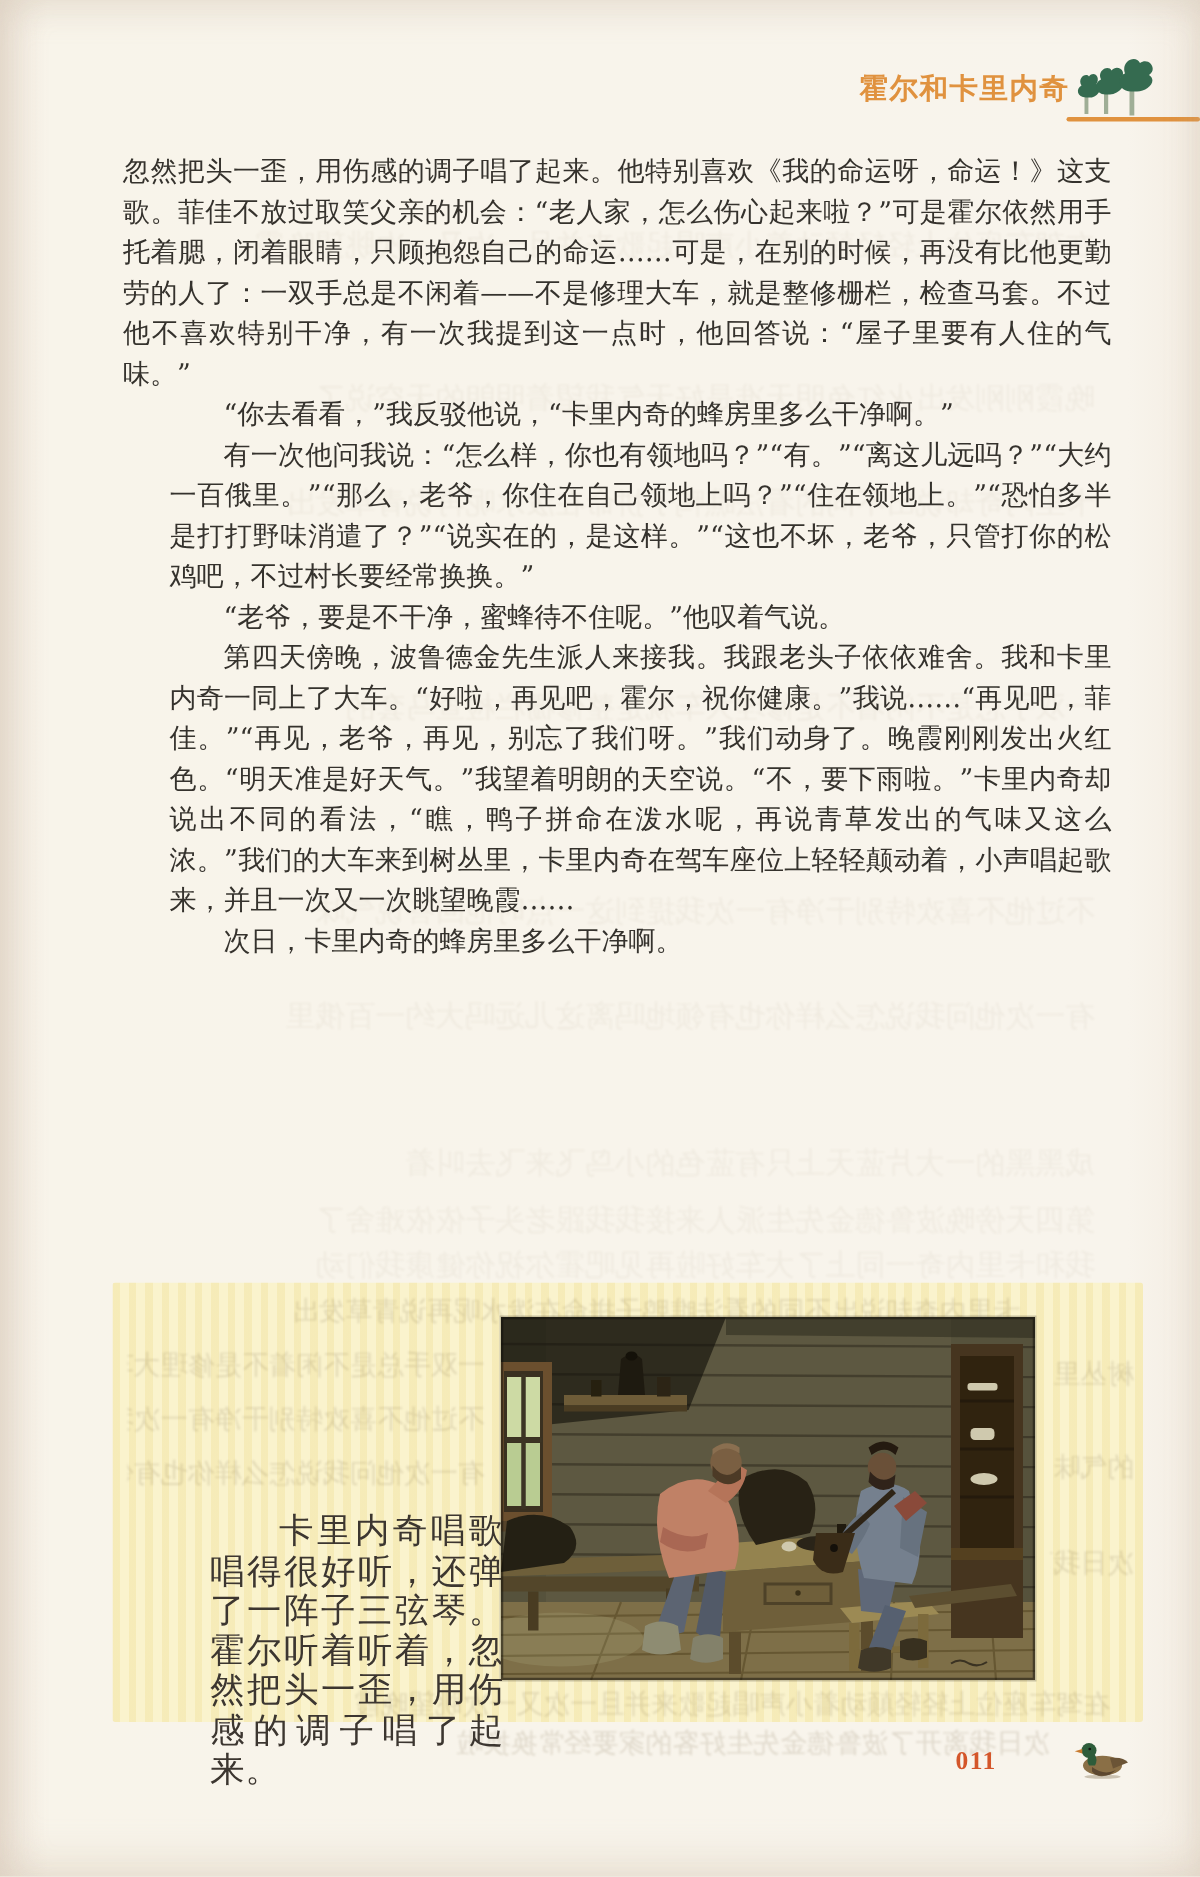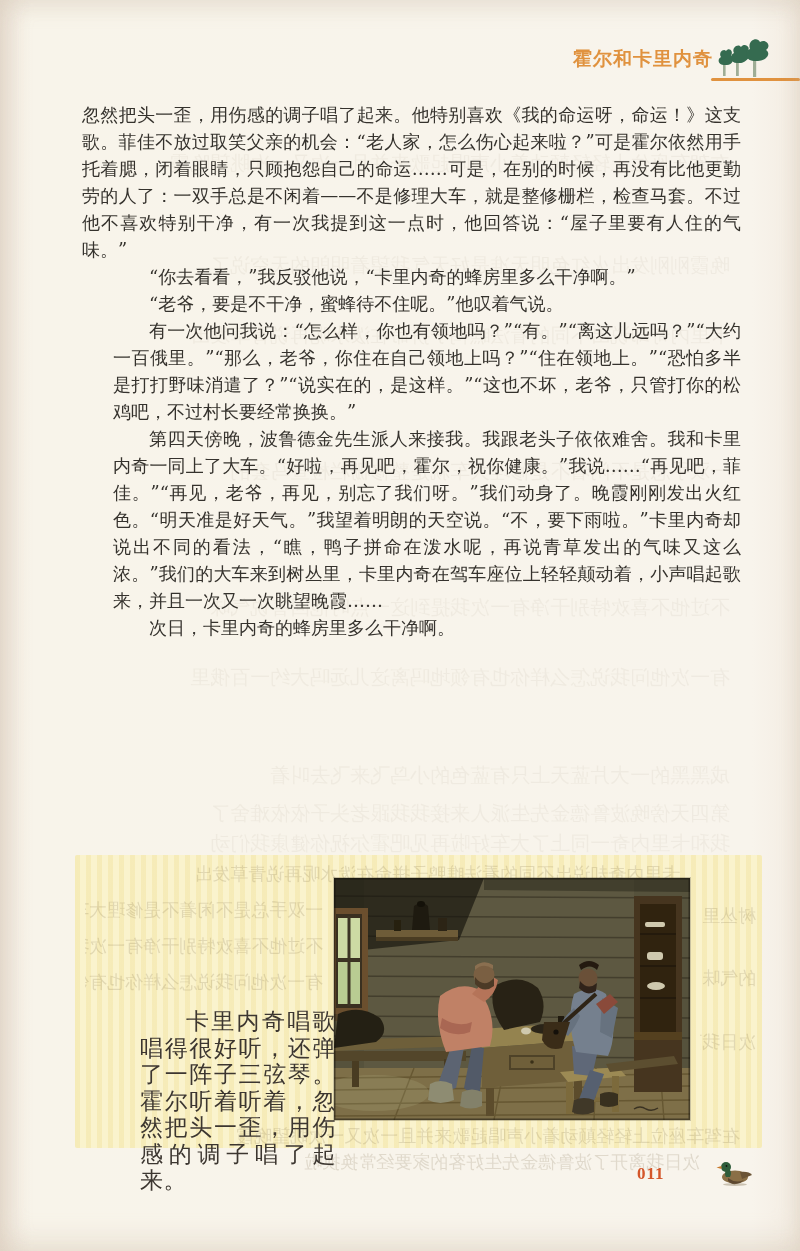--- a/index.html
+++ b/index.html
@@ -86,22 +86,22 @@
   <div class="ghost up" style="top:458px;left:80px;width:650px;">一双手总是不闲着不是修理大车就是整修栅栏检查马套的</div>
   <div class="ghost up" style="top:594px;left:80px;width:650px;">不过他不喜欢特别干净有一次我提到这一点时他回答说气味</div>
   <div class="ghost up" style="top:664px;left:80px;width:650px;">有一次他问我说怎么样你也有领地吗离这儿远吗大约一百俄里</div>
   <div class="ghost up" style="top:762px;left:80px;width:650px;">成黑黑的一大片蓝天上只有蓝色的小鸟飞来飞去叫着</div>
   <div class="ghost up" style="top:800px;left:80px;width:650px;">第四天傍晚波鲁德金先生派人来接我我跟老头子依依难舍了</div>
   <div class="ghost up" style="top:830px;left:80px;width:650px;">我和卡里内奇一同上了大车好啦再见吧霍尔祝你健康我们动</div>
 
   <div class="body-text">
     <p>忽然把头一歪，用伤感的调子唱了起来。他特别喜欢《我的命运呀，命运！》这支歌。菲佳不放过取笑父亲的机会：“老人家，怎么伤心起来啦？”可是霍尔依然用手托着腮，闭着眼睛，只顾抱怨自己的命运……可是，在别的时候，再没有比他更勤劳的人了：一双手总是不闲着——不是修理大车，就是整修栅栏，检查马套。不过他不喜欢特别干净，有一次我提到这一点时，他回答说：“屋子里要有人住的气味。”</p>
     <p class="indent">“你去看看，”我反驳他说，“卡里内奇的蜂房里多么干净啊。”</p>
+    <p class="indent">有一次他问我说：“怎么样，你也有领地吗？”“有。”“离这儿远吗？”“大约一百俄里。”“那么，老爷，你住在自己领地上吗？”“住在领地上。”“恐怕多半是打打野味消遣了？”“说实在的，是这样。”“这也不坏，老爷，只管打你的松鸡吧，不过村长要经常换换。”</p>
     <p class="indent">“老爷，要是不干净，蜜蜂待不住呢。”他叹着气说。</p>
-    <p class="indent">有一次他问我说：“怎么样，你也有领地吗？”“有。”“离这儿远吗？”“大约一百俄里。”“那么，老爷，你住在自己领地上吗？”“住在领地上。”“恐怕多半是打打野味消遣了？”“说实在的，是这样。”“这也不坏，老爷，只管打你的松鸡吧，不过村长要经常换换。”</p>
     <p class="indent">第四天傍晚，波鲁德金先生派人来接我。我跟老头子依依难舍。我和卡里内奇一同上了大车。“好啦，再见吧，霍尔，祝你健康。”我说……“再见吧，菲佳。”“再见，老爷，再见，别忘了我们呀。”我们动身了。晚霞刚刚发出火红色。“明天准是好天气。”我望着明朗的天空说。“不，要下雨啦。”卡里内奇却说出不同的看法，“瞧，鸭子拼命在泼水呢，再说青草发出的气味又这么浓。”我们的大车来到树丛里，卡里内奇在驾车座位上轻轻颠动着，小声唱起歌来，并且一次又一次眺望晚霞……</p>
     <p class="indent">次日，卡里内奇的蜂房里多么干净啊。</p>
   </div>
 
   <div class="band"></div>
 
   <div class="ghost bd" style="top:862px;left:85px;width:595px;">卡里内奇却说出不同的看法瞧鸭子拼命在泼水呢再说青草发出</div>
   <div class="ghost bd" style="top:898px;left:85px;width:238px;">一双手总是不闲着不是修理大车就是整修栅栏检查马套的</div>
   <div class="ghost bd" style="top:934px;left:85px;width:238px;">不过他不喜欢特别干净有一次我提到这一点时他回答说气味</div>
   <div class="ghost bd" style="top:970px;left:85px;width:238px;">有一次他问我说怎么样你也有领地吗离这儿远吗大约一百俄里</div>

